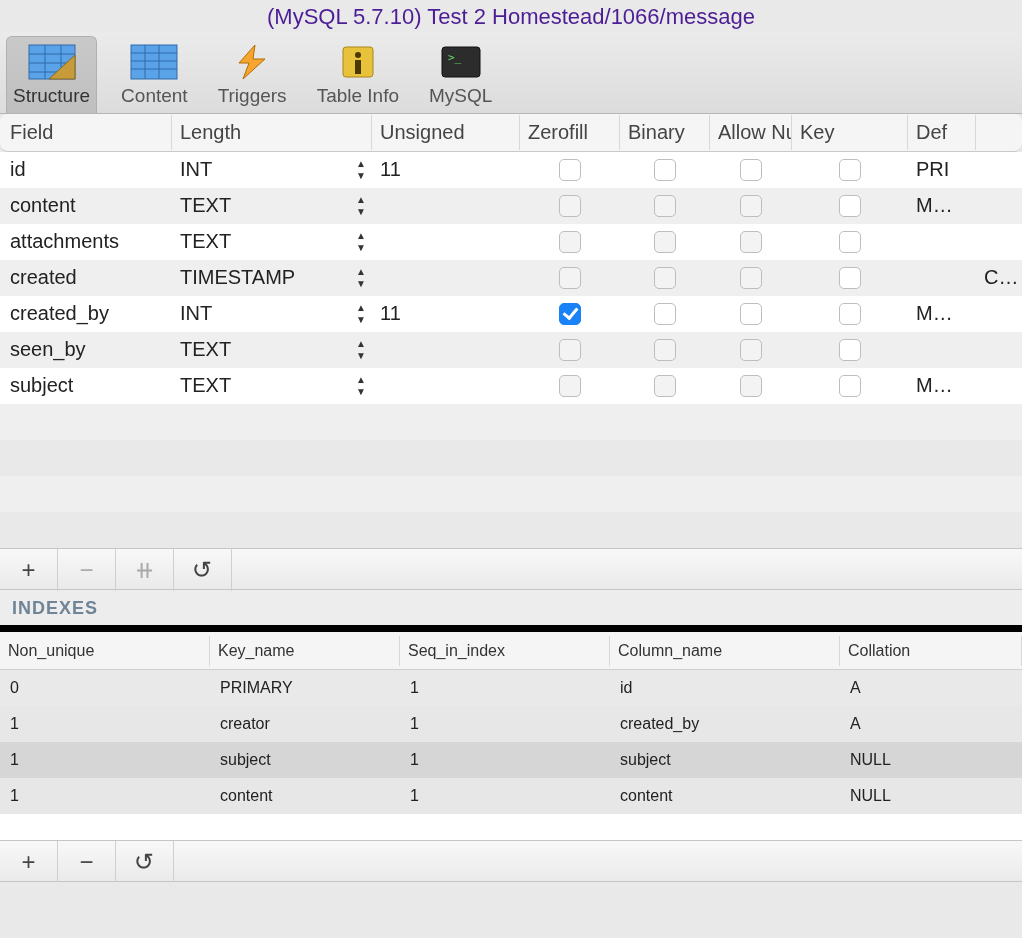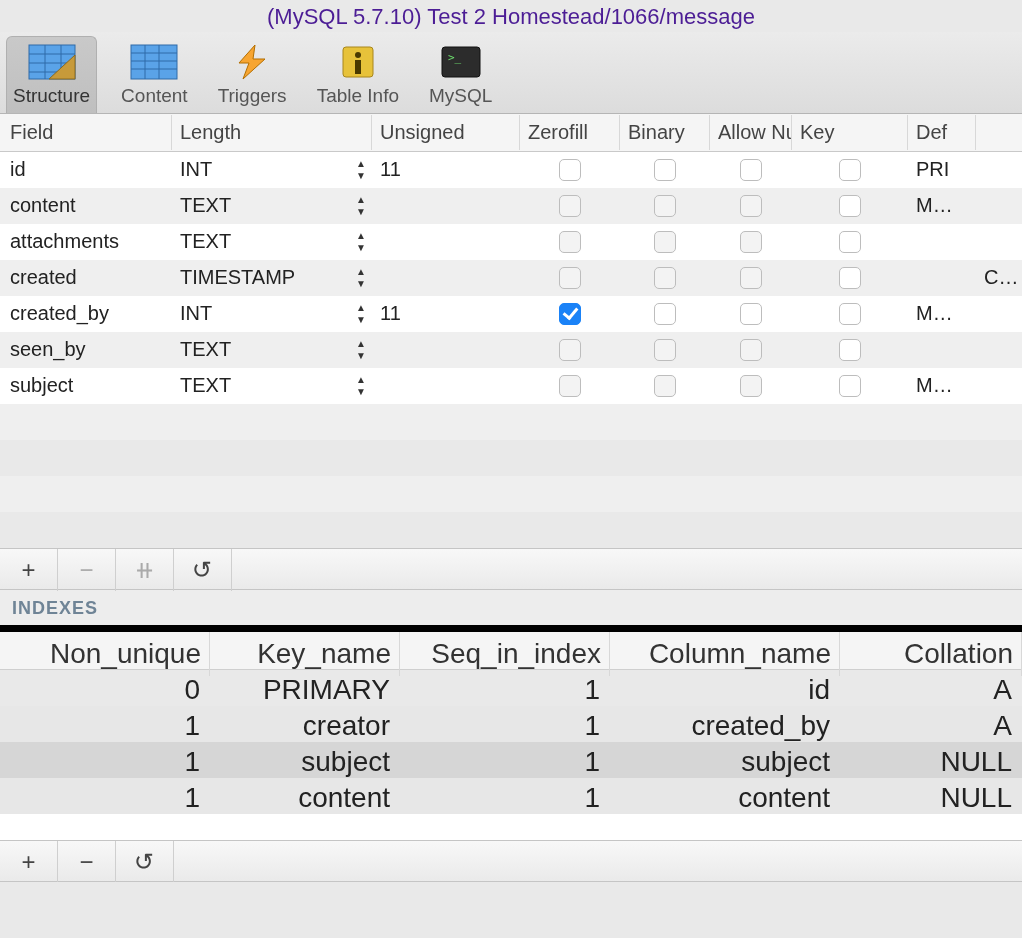--- a/index.html
+++ b/index.html
@@ -49,20 +49,21 @@
     display: grid;
     grid-template-columns: 172px 200px 148px 100px 90px 82px 116px 68px 46px;
     align-items: center;
     font-size: 20px;
   }
   .cols-header {
     background: #f5f5f5;
     border-bottom: 1px solid #c9c9c9;
     color: #444;
     height: 38px;
+    border-radius: 8px;
   }
   .cols-header > div {
     padding: 6px 8px;
     border-right: 1px solid #d8d8d8;
     white-space: nowrap;
     overflow: hidden;
   }
   .cols-header > div:first-child { padding-left: 10px; }
 
   .grid-body { background: #fff; }
@@ -115,21 +116,21 @@
     display:flex; align-items:center; justify-content:center;
   }
   .btnbar button.dim { color:#aaa; }
   .section-label {
     font-size:18px; letter-spacing:1px; color:#6f8496; font-weight:600;
     padding:8px 12px 6px; background:#ededed; border-bottom:7px solid #000000;
   }
   .idx-header, .idx-row {
     display:grid;
     grid-template-columns: 210px 190px 210px 230px 182px;
-    font-size:28px; align-items:center;text-align:right;
+    font-size:16px; align-items:center;
   }
   .idx-header { background:#f5f5f5; border-bottom:1px solid #cfcfcf; height:38px; }
   .idx-header > div { padding:6px 8px; border-right:1px solid #d8d8d8; }
   .idx-row { height:36px; }
   .idx-row.alt { background:#e7e7e7; }
   .idx-row.sel { background:#d6d6d6; }
   .idx-row > div { padding:4px 10px; color:#222; }
   .refresh-icon { display:inline-block; transform:scaleX(-1); }
 </style>
 </head>

